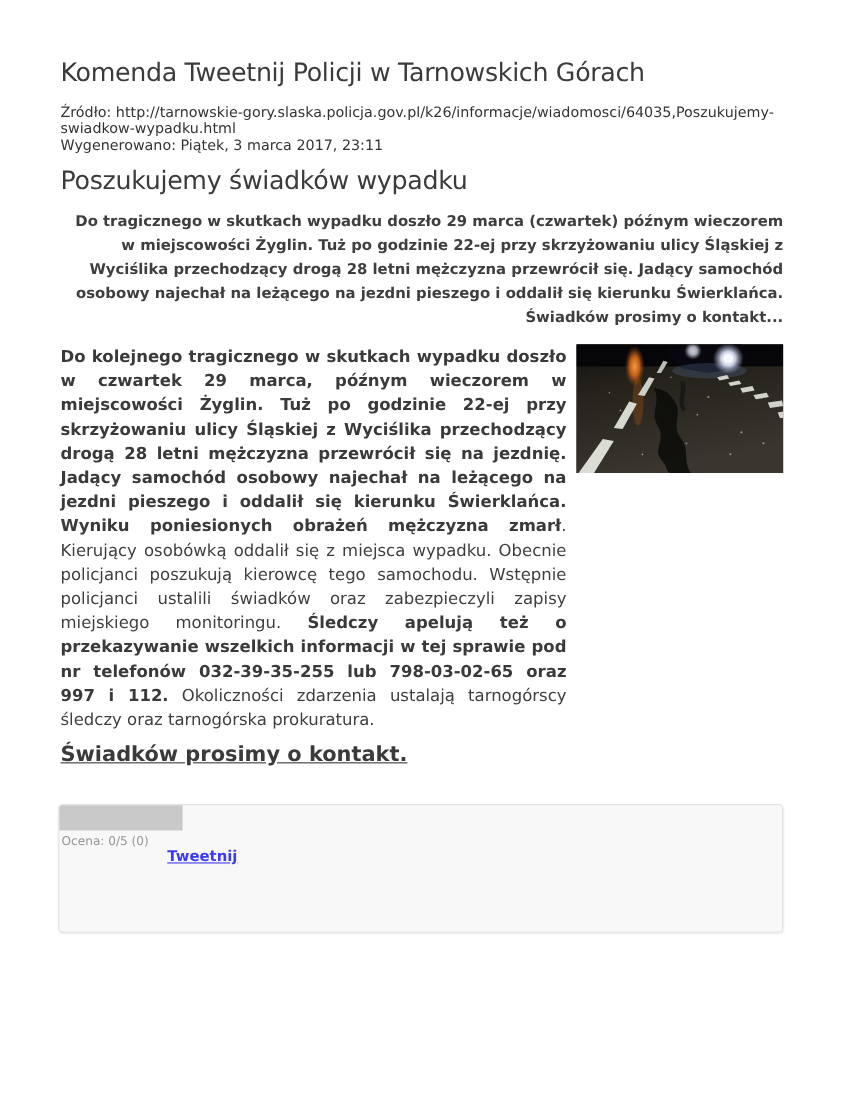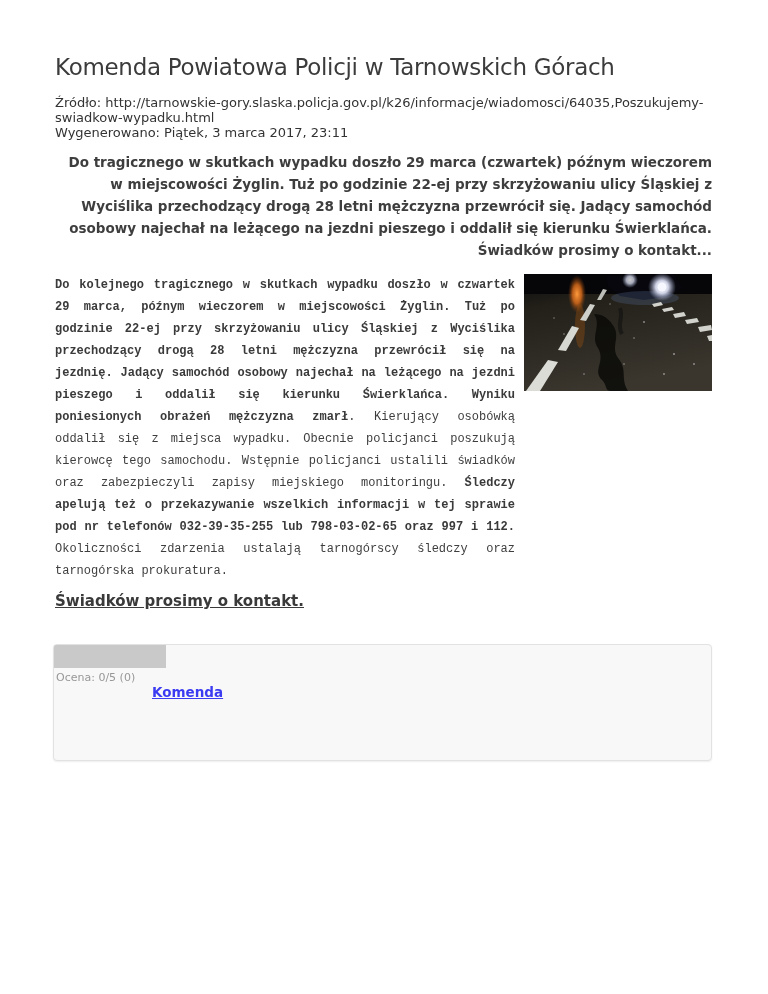--- a/index.html
+++ b/index.html
@@ -47,38 +47,37 @@
     margin-bottom: 13px;
   }
   .article-row {
     display: flex;
     align-items: flex-start;
     gap: 9px;
   }
   .article-body {
     width: 460px;
     flex: 0 0 460px;
-    font-size: 12px;
+    font-size: 15px;
     line-height: 22px;
     color: #3e3e3e;
     text-align: justify;
-    font-family: Liberation Mono, monospace;
   }
   .article-body b { font-weight: 700; color: #3a3a3a; }
   figure.photo {
     flex: 0 0 188px;
     width: 188px;
     height: 117px;
     overflow: hidden;
     background: #14120f;
   }
   figure.photo svg { display: block; }
   .contact-line {
     margin-top: 10px;
-    font-size: 15px;
+    font-size: 19px;
     font-weight: 700;
     text-decoration: underline;
     color: #3a3a3a;
   }
   .rating-panel {
     position: relative;
     margin-top: 34px;
     margin-left: -2px;
     width: 659px;
     height: 117px;
@@ -113,27 +112,28 @@
     color: #3b3bf2;
     text-decoration: underline;
     cursor: pointer;
   }
 </style>
 </head>
 <body>
 
 <div class="page">
 
-  <h1 class="page-title">Komenda Powiatowa Policji w Tarnowskich Górach</h1>
+  <h1 class="page-title">Komenda Tweetnij Policji w Tarnowskich Górach</h1>
 
   <div class="meta">
     <div>Źródło: http://tarnowskie-gory.slaska.policja.gov.pl/k26/informacje/wiadomosci/64035,Poszukujemy-swiadkow-wypadku.html</div>
     <div>Wygenerowano: Piątek, 3 marca 2017, 23:11</div>
   </div>
 
+  <h2 class="article-heading">Poszukujemy świadków wypadku</h2>
 
   <p class="lead">Do tragicznego w skutkach wypadku doszło 29 marca (czwartek) późnym wieczorem w miejscowości Żyglin. Tuż po godzinie 22-ej przy skrzyżowaniu ulicy Śląskiej z Wyciślika przechodzący drogą 28 letni mężczyzna przewrócił się. Jadący samochód osobowy najechał na leżącego na jezdni pieszego i oddalił się kierunku Świerklańca. Świadków prosimy o kontakt...</p>
 
   <div class="article-row">
     <p class="article-body"><b>Do kolejnego tragicznego w skutkach wypadku doszło w czwartek 29 marca, późnym wieczorem w miejscowości Żyglin. Tuż po godzinie 22-ej przy skrzyżowaniu ulicy Śląskiej z Wyciślika przechodzący drogą 28 letni mężczyzna przewrócił się na jezdnię. Jadący samochód osobowy najechał na leżącego na jezdni pieszego i oddalił się kierunku Świerklańca. Wyniku poniesionych obrażeń mężczyzna zmarł</b><span>. Kierujący osobówką oddalił się z miejsca wypadku. Obecnie policjanci poszukują kierowcę tego samochodu. Wstępnie policjanci ustalili świadków oraz zabezpieczyli zapisy miejskiego monitoringu. </span><b>Śledczy apelują też o przekazywanie wszelkich informacji w tej sprawie pod nr telefonów 032-39-35-255 lub 798-03-02-65 oraz 997 i 112.</b><span> Okoliczności zdarzenia ustalają tarnogórscy śledczy oraz tarnogórska prokuratura.</span></p>
 
     <figure class="photo">
       <svg width="188" height="117" viewBox="0 0 188 117" xmlns="http://www.w3.org/2000/svg">
         <defs>
           <linearGradient id="road" x1="0" y1="0" x2="0.3" y2="1">
@@ -198,16 +198,16 @@
         </g>
       </svg>
     </figure>
   </div>
 
   <p class="contact-line">Świadków prosimy o kontakt.</p>
 
   <div class="rating-panel">
     <div class="rating-placeholder"></div>
     <div class="rating-label">Ocena: 0/5 (0)</div>
-    <a class="tweet-link">Komenda</a>
+    <a class="tweet-link">Tweetnij</a>
   </div>
 
 </div>
 
 </body></html>

